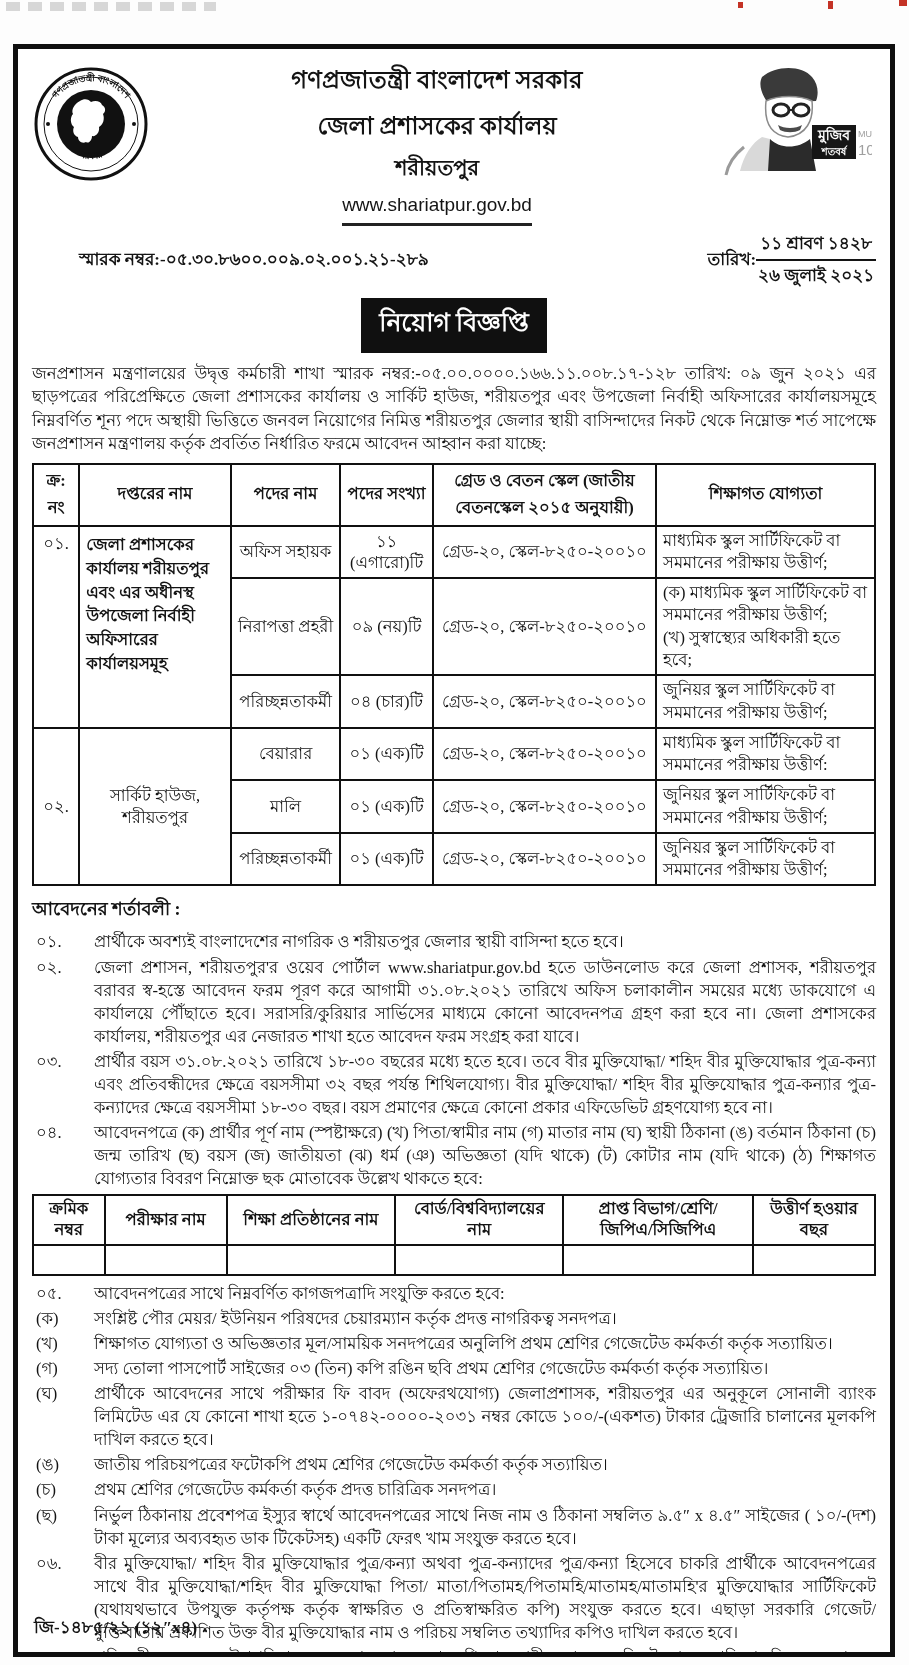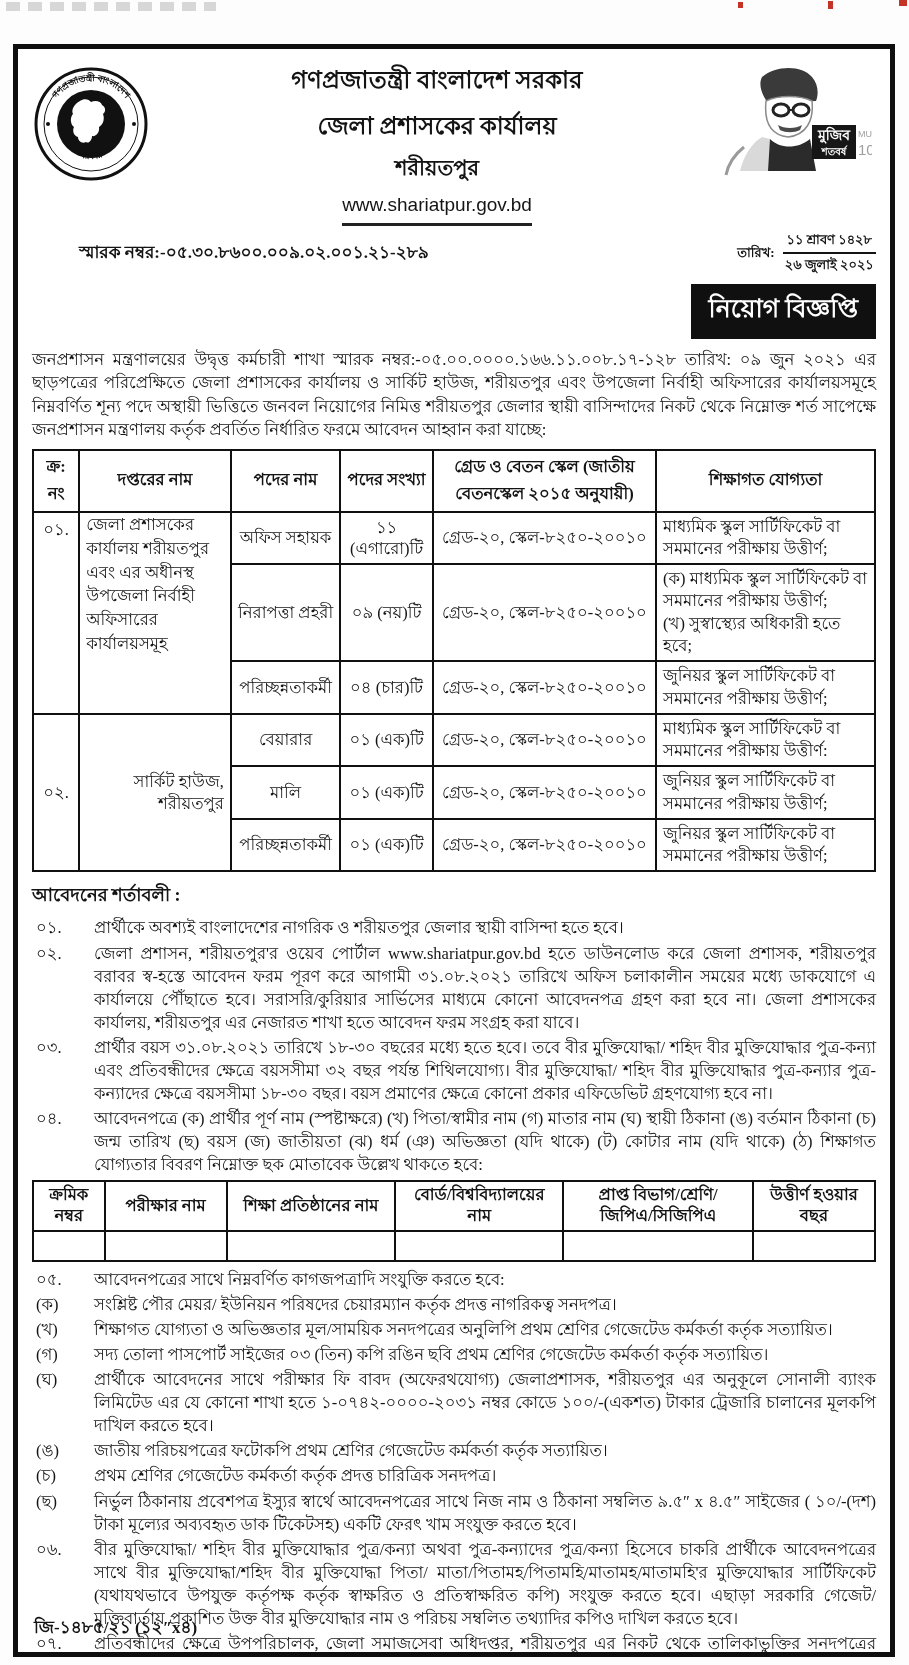--- a/index.html
+++ b/index.html
@@ -31,39 +31,39 @@
   .hdr-center { flex:1; text-align:center; padding-top:2px; }
   .hdr-line1 { font-size:24px; font-weight:700; letter-spacing:.2px; }
   .hdr-line2 { font-size:24px; font-weight:700; margin-top:6px; }
   .hdr-line3 { font-size:21px; font-weight:700; margin-top:5px; }
   .hdr-site  { display:inline-block; font-family:"Liberation Sans","DejaVu Sans",sans-serif;
                font-size:19px; margin-top:7px; padding-bottom:7px; border-bottom:3px solid #222; }
   .mujib-wrap { width:172px; padding-top:4px; }
 
   .memo-row { display:flex; justify-content:space-between; align-items:center; margin-top:4px; }
   .memo { font-size:17px; font-weight:700;margin-left:47px; }
-  .date-block { display:flex; align-items:center; gap:8px; font-size:13px; font-weight:700; }
+  .date-block { display:flex; align-items:center; gap:0; font-size:17px; font-weight:700; }
   .date-frac { text-align:center; }
   .date-top { border-bottom:2px solid #141414; padding:0 4px 1px; }
   .date-bot { padding-top:1px; }
 
-  .title-band { text-align:right; margin-top:8px; }
+  .title-band { text-align:center; margin-top:8px; }
   .title-box { display:inline-block; background:#101010; color:#fff;
     font-size:25px; font-weight:700; padding:5px 18px 7px; }
 
   .intro { margin-top:9px; font-size:16.5px; line-height:1.42; text-align:justify; }
 
   table { border-collapse:collapse; width:100%; }
   th,td { border:2px solid #101010; padding:3px 6px; vertical-align:middle; }
   th { font-size:16.5px; font-weight:700; text-align:center; }
   .posts-table { margin-top:7px; font-size:16.5px; }
   .posts-table td { text-align:center; line-height:1.3; }
-  .posts-table td.office-cell { text-align:left; vertical-align:top; padding-top:0; line-height:1.45; }
+  .posts-table td.office-cell { text-align:left; vertical-align:top; padding-top:6px; line-height:1.45;font-weight:bold; }
   .posts-table td.sl-cell { vertical-align:top; padding-top:6px; }
-  .posts-table td.sl-mid, .posts-table td.office-mid { vertical-align:middle; text-align:right; }
+  .posts-table td.sl-mid, .posts-table td.office-mid { vertical-align:middle; text-align:center; }
   .posts-table td.sl-mid { text-align:center; }
   .posts-table td.qual-cell { text-align:left; white-space:pre-line; line-height:1.35; }
   .pre { white-space:pre-line; }
 
   .cond-head { font-size:18px; font-weight:700; margin:9px 0 4px; }
   .cond { display:flex; margin:2px 0; font-size:16.5px; line-height:1.4; }
   .cond .no { flex:0 0 62px; padding-left:4px; }
   .cond .tx { flex:1; text-align:justify; }
 
   .edu-table { margin:4px 0 6px; font-size:16px; }

